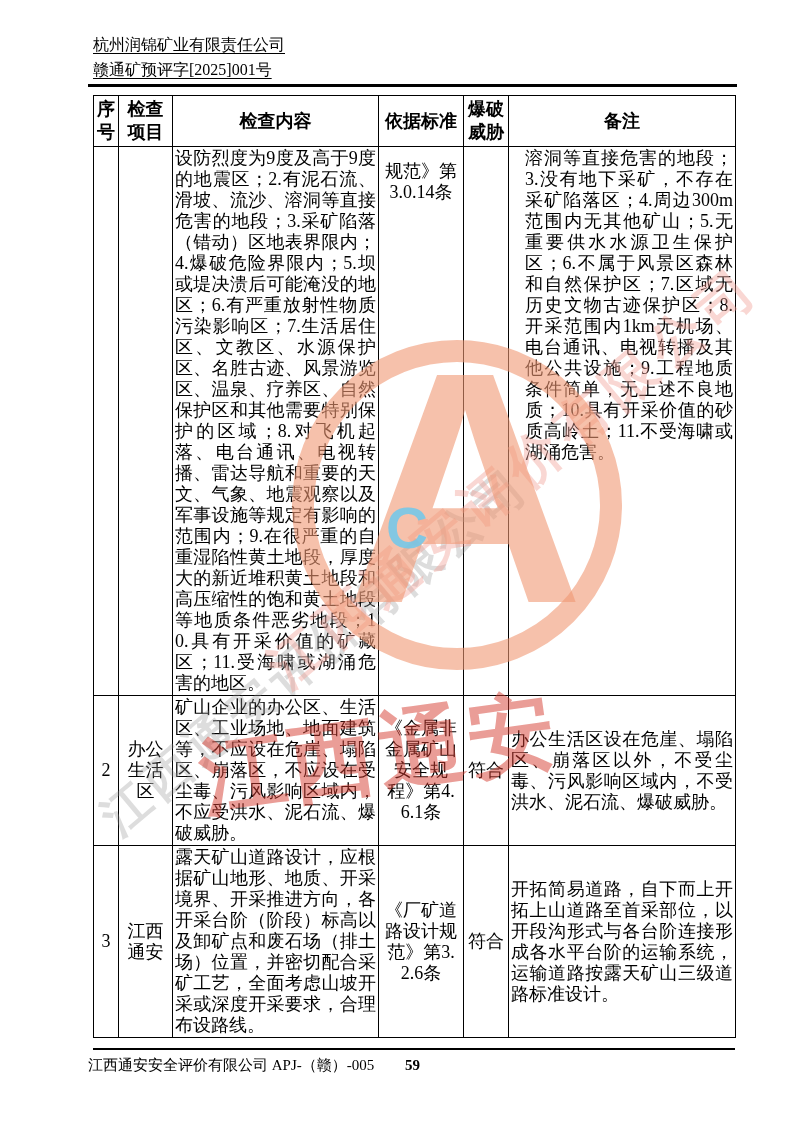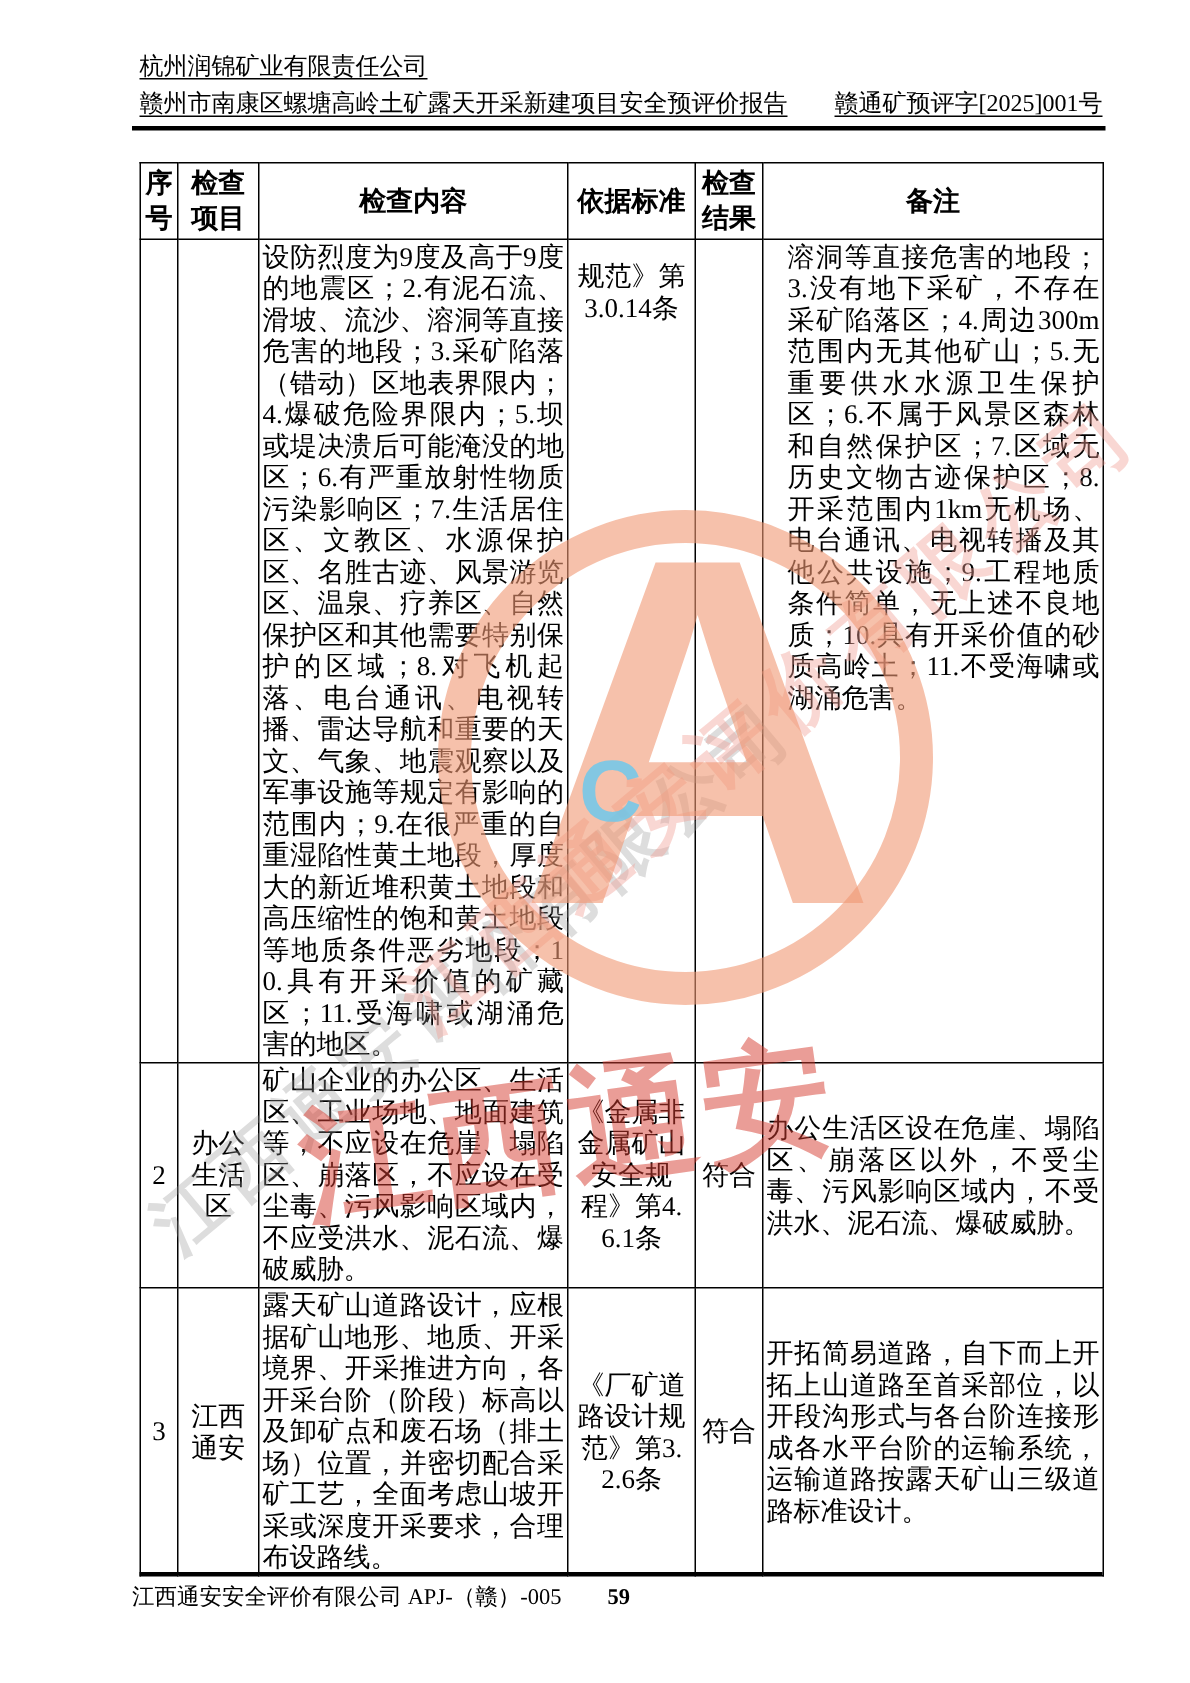--- a/index.html
+++ b/index.html
@@ -8,21 +8,21 @@
     font-family:"Liberation Serif","DejaVu Serif",serif;color:#000;
   }
   
   .doc-header{position:absolute;left:93px;top:34px;width:642px;}
   .doc-company{font-size:16px;line-height:22px;text-decoration:underline;text-underline-offset:3px;}
   .title-row{display:flex;justify-content:space-between;align-items:baseline;margin-top:3px;}
   .title-row span{font-size:16px;line-height:22px;text-decoration:underline;text-underline-offset:3px;}
   .header-rule{position:absolute;left:88px;top:84px;width:649px;height:3px;background:#000;}
   
   table.checklist{
-    position:absolute;left:93px;top:108px;width:642px;border-collapse:collapse;table-layout:fixed;border-radius:29px;
+    position:absolute;left:93px;top:95px;width:642px;border-collapse:collapse;table-layout:fixed;border-radius:29px;
   }
   table.checklist td,table.checklist th{
     border:1.6px solid #000;overflow:hidden;padding:1px 2px;font-weight:normal;
     font-size:18px;line-height:21px;word-break:break-all;
   }
   tr.hdr th{font-weight:bold;font-size:18px;line-height:23px;text-align:center;vertical-align:middle;height:50px;padding:0;}
   tr.r1{height:525px;} tr.r2{height:138px;} tr.r3{height:185px;}
   td.c-seq{text-align:center;vertical-align:middle;padding:0;}
   td.c-item{text-align:center;vertical-align:middle;padding:0 1px;}
   td.c-content{text-align:justify;text-justify:inter-ideograph;vertical-align:top;padding:1px 4px;}
@@ -68,42 +68,41 @@
   }
 </style>
 </head>
 <body>
 
 <div class="page">
 
   <div class="doc-header">
     <div class="doc-company">杭州润锦矿业有限责任公司</div>
     <div class="title-row">
-      <span>赣州市南康区螺塘高岭土矿露天开采新建项目安全预评价报告</span>
       <span>赣通矿预评字[2025]001号</span>
     </div>
   </div>
   <div class="header-rule"></div>
 
   <table class="checklist">
     <colgroup>
       <col style="width:25px">
         <col style="width:54px">
         <col style="width:206px">
       <col style="width:85px">
         <col style="width:45px">
         <col style="width:227px">
     </colgroup>
     <tbody>
       <tr class="hdr">
         <th>序号</th>
         <th>检查项目</th>
         <th>检查内容</th>
         <th>依据标准</th>
-        <th>检查结果</th>
+        <th>爆破威胁</th>
         <th>备注</th>
       </tr>
       <tr class="r1">
         <td class="c-seq"></td>
         <td class="c-item"></td>
         <td class="c-content">设防烈度为9度及高于9度的地震区；2.有泥石流、滑坡、流沙、溶洞等直接危害的地段；3.采矿陷落（错动）区地表界限内；4.爆破危险界限内；5.坝或堤决溃后可能淹没的地区；6.有严重放射性物质污染影响区；7.生活居住区、文教区、水源保护区、名胜古迹、风景游览区、温泉、疗养区、自然保护区和其他需要特别保护的区域；8.对飞机起落、电台通讯、电视转播、雷达导航和重要的天文、气象、地震观察以及军事设施等规定有影响的范围内；9.在很严重的自重湿陷性黄土地段，厚度大的新近堆积黄土地段和高压缩性的饱和黄土地段等地质条件恶劣地段；10.具有开采价值的矿藏区；11.受海啸或湖涌危害的地区。</td>
         <td class="c-standard">规范》第3.0.14条</td>
         <td class="c-result"></td>
         <td class="c-note">溶洞等直接危害的地段；3.没有地下采矿，不存在采矿陷落区；4.周边300m范围内无其他矿山；5.无重要供水水源卫生保护区；6.不属于风景区森林和自然保护区；7.区域无历史文物古迹保护区；8.开采范围内1km无机场、电台通讯、电视转播及其他公共设施；9.工程地质条件简单，无上述不良地质；10.具有开采价值的砂质高岭土；11.不受海啸或湖涌危害。</td>
       </tr>

